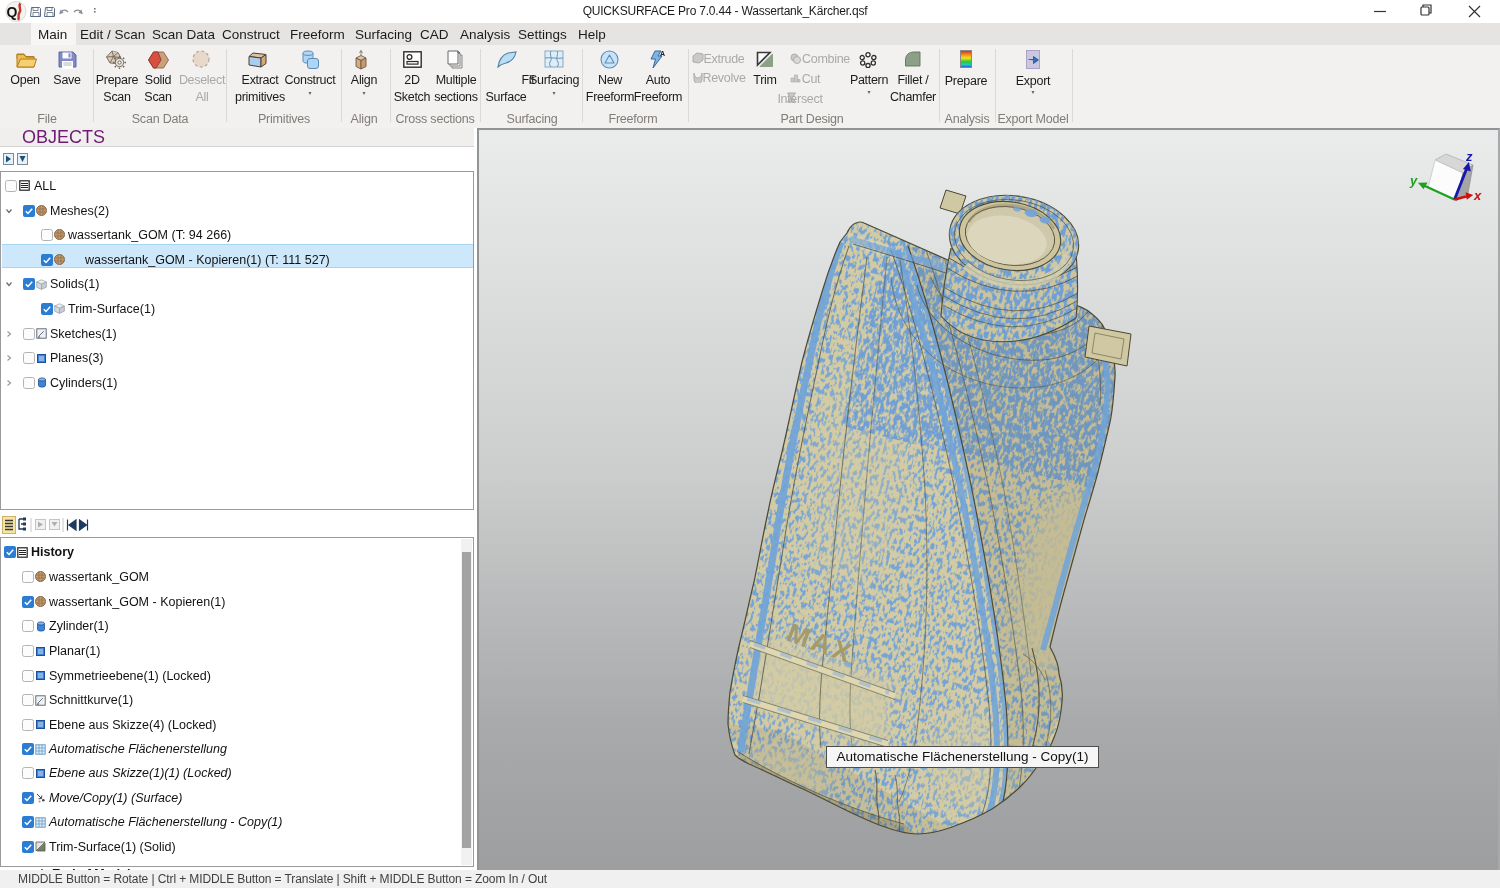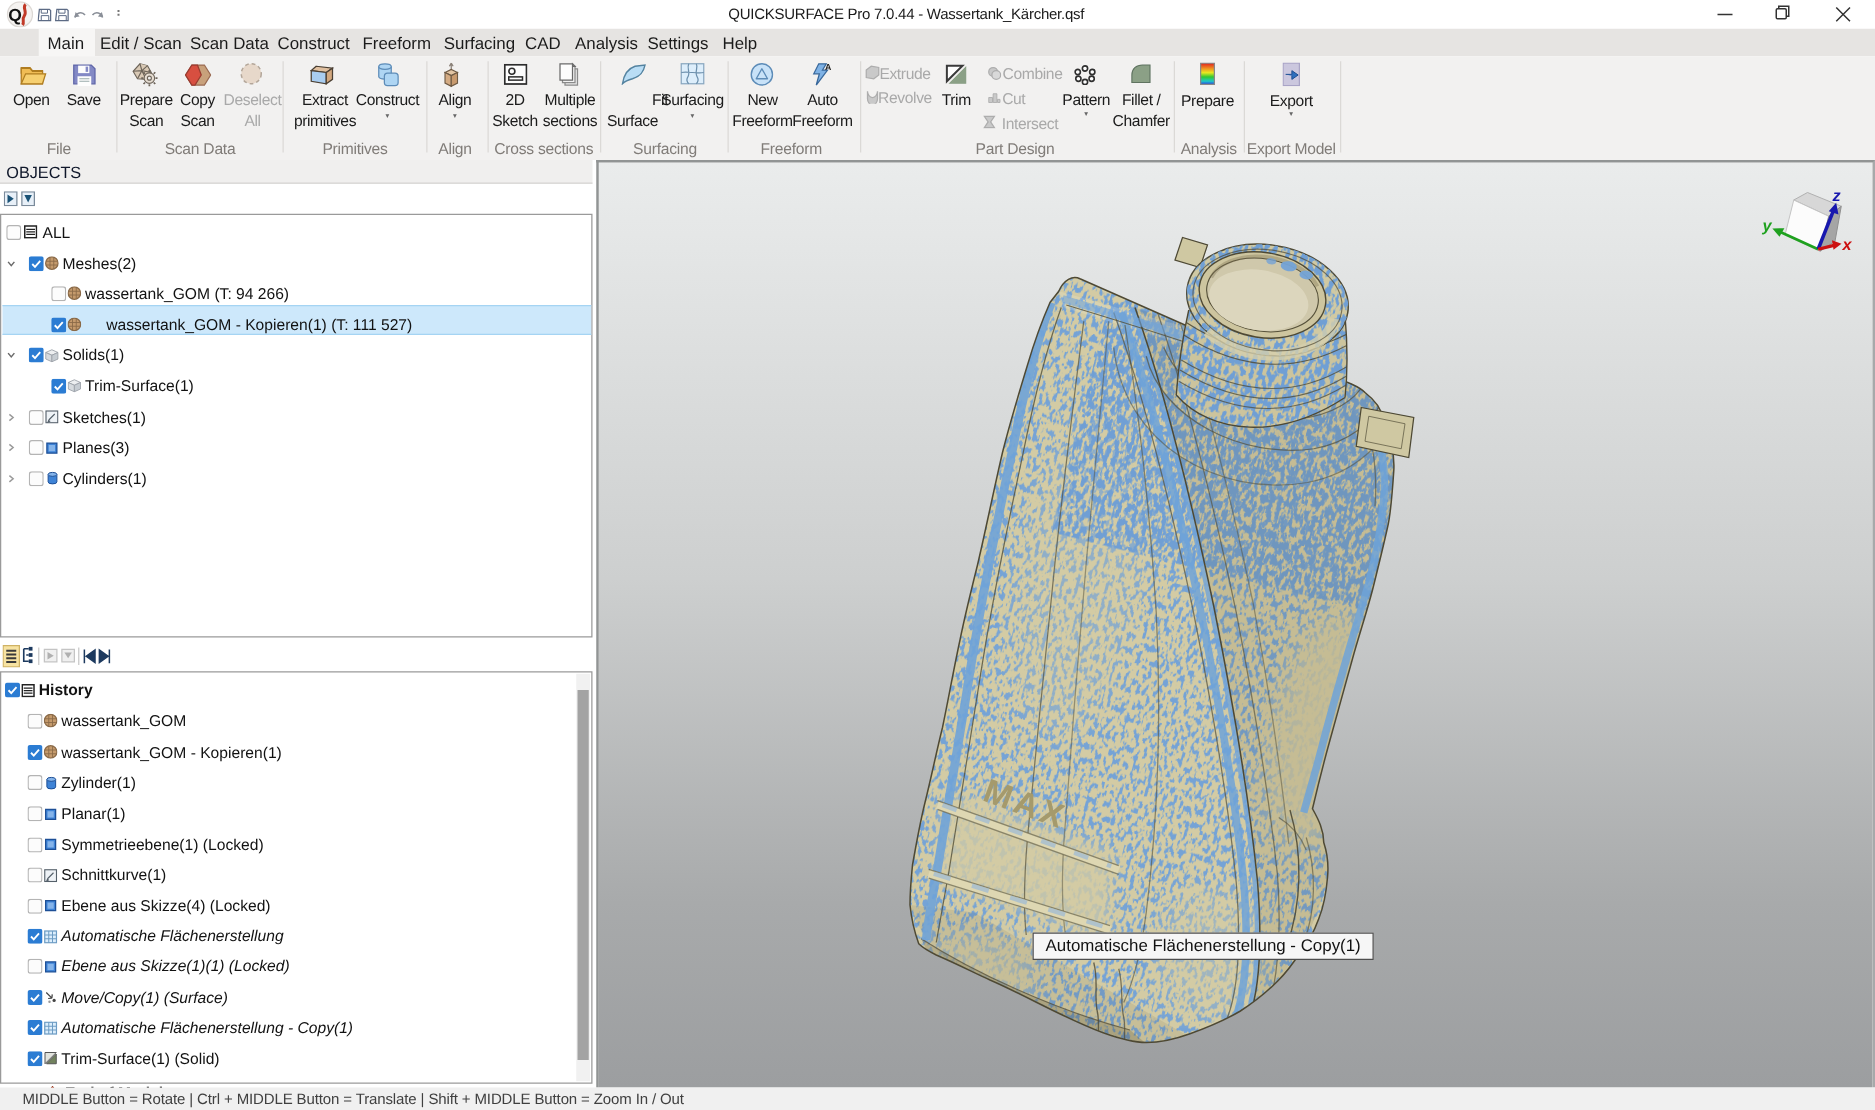--- a/index.html
+++ b/index.html
@@ -18,21 +18,21 @@
 .ric{position:absolute;}
 .rt{position:absolute;transform:translateX(-50%);font-size:12.5px;letter-spacing:-0.3px;color:#1b1b1b;white-space:nowrap;line-height:14px;}
 .rt2{position:absolute;transform:translateX(-50%);font-size:12.5px;letter-spacing:-0.3px;color:#1b1b1b;white-space:nowrap;line-height:14px;}
 .rg{position:absolute;transform:translateX(-50%);font-size:12.5px;letter-spacing:-0.2px;color:#807c78;white-space:nowrap;top:67px;}
 .rs{position:absolute;top:4px;height:73px;width:1px;background:#dbd9d6;}
 .dis{color:#a9a9a9;}
 .dd{position:absolute;transform:translateX(-50%);font-size:6px;color:#666;line-height:6px;}
 
 #leftpanel{position:absolute;left:0;top:128px;width:477px;height:742px;background:#ffffff;}
 #objhead{position:absolute;left:0;top:0;width:474px;height:19px;background:#f0efee;border-bottom:1px solid #d5d3d1;
- font-size:13px;color:#0f172a;line-height:19px;padding-left:5px;box-sizing:border-box;}
+ font-size:18px;color:#701a75;line-height:19px;padding-left:22px;box-sizing:border-box;}
 #objtree{position:absolute;left:0px;top:43px;width:474px;height:339px;border:1px solid #9a9a9a;background:#fff;box-sizing:border-box;}
 #histbox{position:absolute;left:0px;top:409px;width:474px;height:330px;border:1px solid #9a9a9a;background:#fff;box-sizing:border-box;}
 .row{position:absolute;height:24px;display:flex;align-items:center;font-size:12.5px;color:#121212;white-space:nowrap;}
 .row svg{flex:0 0 auto;}
 .hl{position:absolute;left:1px;width:471px;height:24px;background:#cde8fb;border-top:1px solid #a5d4f3;border-bottom:1px solid #a5d4f3;box-sizing:border-box;}
 .it{font-style:italic;}
 
 #viewport{position:absolute;left:477px;top:128px;width:1023px;height:742px;
  border-top:2px solid #919494;border-left:2px solid #919494;border-right:2px solid #a7a9aa;box-sizing:border-box;
  background:linear-gradient(180deg,#eaecec 0%,#cdcfcf 45%,#a8aaab 80%,#9c9ea0 100%);}
@@ -133,21 +133,21 @@
  <path d="M15.5,7.6 v-1.6 M15.5,17.4 v1.6 M10.6,12.5 h-1.6 M20.4,12.5 h1.6 M12,9 l-1.2,-1.2 M19,9 l1.2,-1.2 M12,16 l-1.2,1.2 M19,16 l1.2,1.2" stroke-width="1.4"></path>
  </g>
 </svg>
 <div class="rt" style="left:117px;top:28px">Prepare</div>
 <div class="rt2" style="left:117px;top:45px">Scan</div>
 
 <svg class="ric" style="left:148px;top:6px" width="21" height="18" viewBox="0 0 21 18">
  <path d="M5.5,1 h10 l5,8 -5,8 h-10 l-5,-8 z" fill="#c8a17b" stroke="#9a6b52" stroke-width="1"></path>
  <path d="M5.5,1 L10,1 13,9 8,17 H5.5 l-5,-8 z" fill="#d74f40" stroke="#9a3b30" stroke-width="1"></path>
 </svg>
-<div class="rt" style="left:158px;top:28px">Copy</div>
+<div class="rt" style="left:158px;top:28px">Solid</div>
 <div class="rt2" style="left:158px;top:45px">Scan</div>
 
 <svg class="ric" style="left:192px;top:5px" width="18" height="18" viewBox="0 0 18 18">
  <circle cx="9" cy="9" r="8" fill="#e7d8ca" stroke="#b3a699" stroke-width="1.2" stroke-dasharray="3 2.4"></circle>
 </svg>
 <div class="rt dis" style="left:202px;top:28px">Deselect</div>
 <div class="rt2 dis" style="left:202px;top:45px">All</div>
 
 <svg class="ric" style="left:247px;top:7px" width="22" height="16" viewBox="0 0 22 16">
  <path d="M6,1 L19,2.5 14,6 2,4.5 z" fill="#e0c0a0" stroke="#4a3f33" stroke-width="1"></path>
@@ -239,21 +239,21 @@
       <circle cx="7" cy="7" r="3.5" fill="#d9d9d9" stroke="#adadad"></circle>
 </svg>
 <div class="rt dis" style="left:826px;top:7px">Combine</div>
 <svg class="ric" style="left:790px;top:27px" width="11" height="11" viewBox="0 0 11 11">
  <path d="M1,10 V6 h3 v4 z M4.5,10 V3 h3 v7 z M8,10 V7.5 h2 v2.5 z" fill="#c9c9c9" stroke="#adadad" stroke-width="0.7"></path>
 </svg>
 <div class="rt dis" style="left:811px;top:27px">Cut</div>
 <svg class="ric" style="left:786px;top:47px" width="11" height="11" viewBox="0 0 11 11">
  <path d="M1.5,1 h8 l-3,4.5 3,4.5 h-8 l3,-4.5 z" fill="#c9c9c9" stroke="#adadad"></path>
 </svg>
-<div class="rt dis" style="left:824px;top:47px">Intersect</div>
+<div class="rt dis" style="left:800px;top:47px">Intersect</div>
 
 <svg class="ric" style="left:859px;top:7px" width="18" height="16" viewBox="0 0 18 16">
  <g fill="#fdfdfd" stroke="#2f2f2f" stroke-width="1.3">
  <circle cx="9" cy="2.8" r="2.1"></circle>
         <circle cx="14.8" cy="5.6" r="2.1"></circle>
         <circle cx="14.3" cy="11" r="2.1"></circle>
  <circle cx="9" cy="13.6" r="2.1"></circle>
         <circle cx="3.7" cy="11" r="2.1"></circle>
         <circle cx="3.2" cy="5.6" r="2.1"></circle>
  </g>

